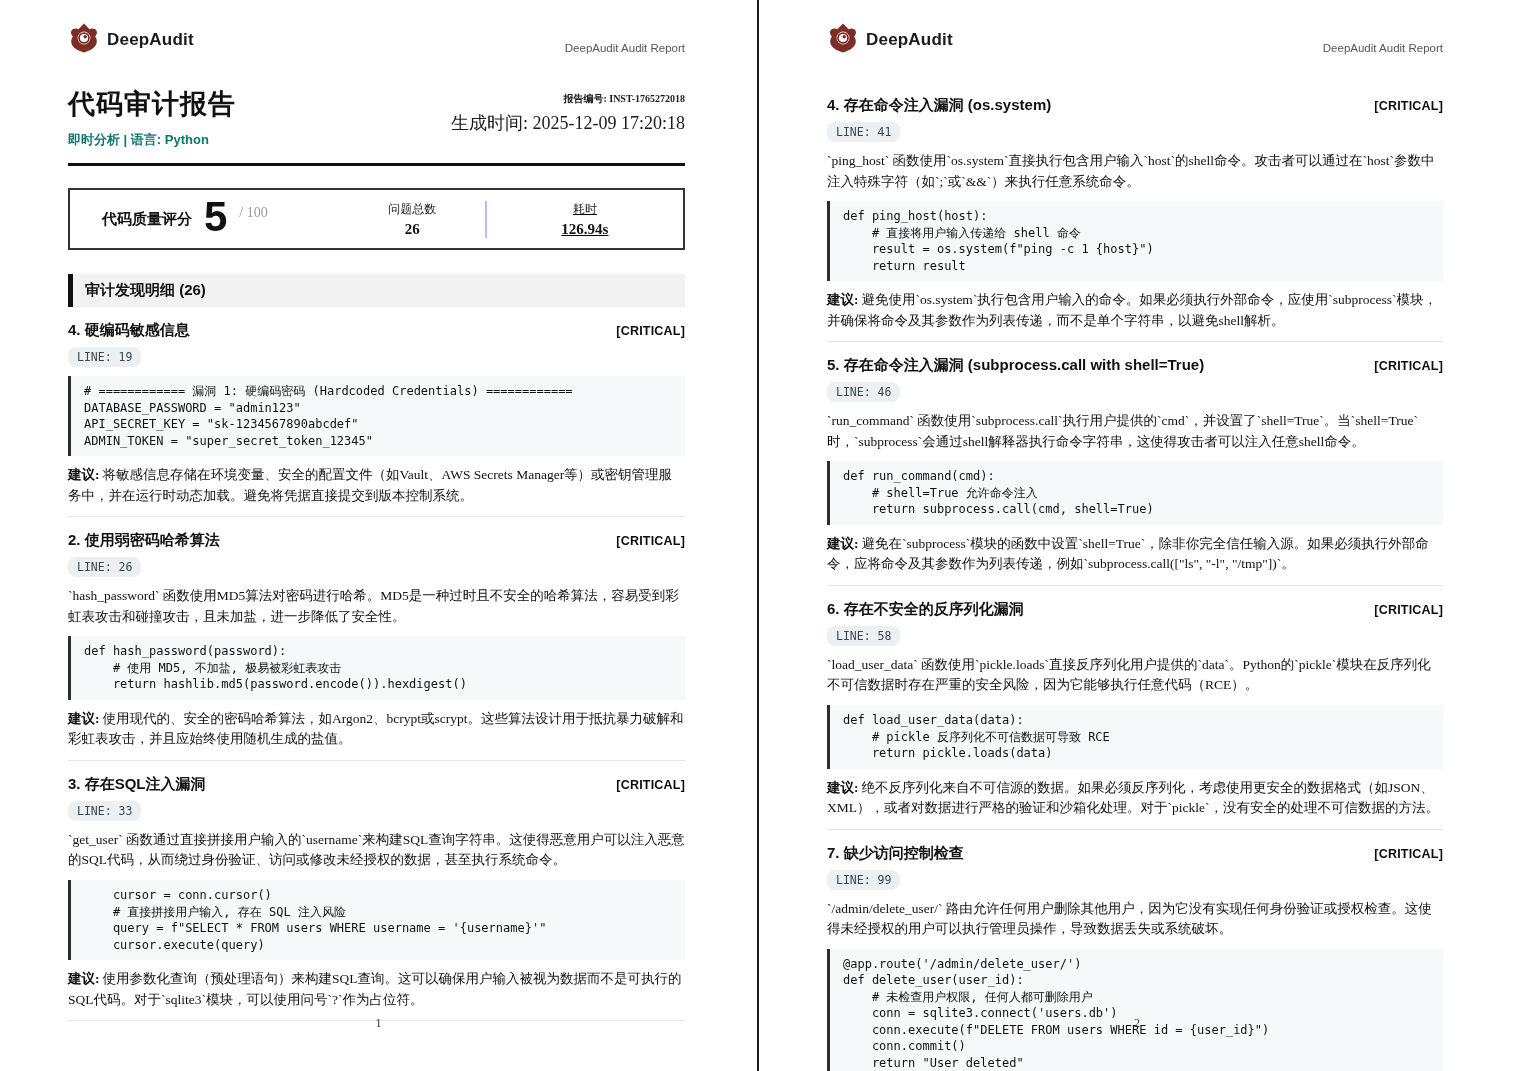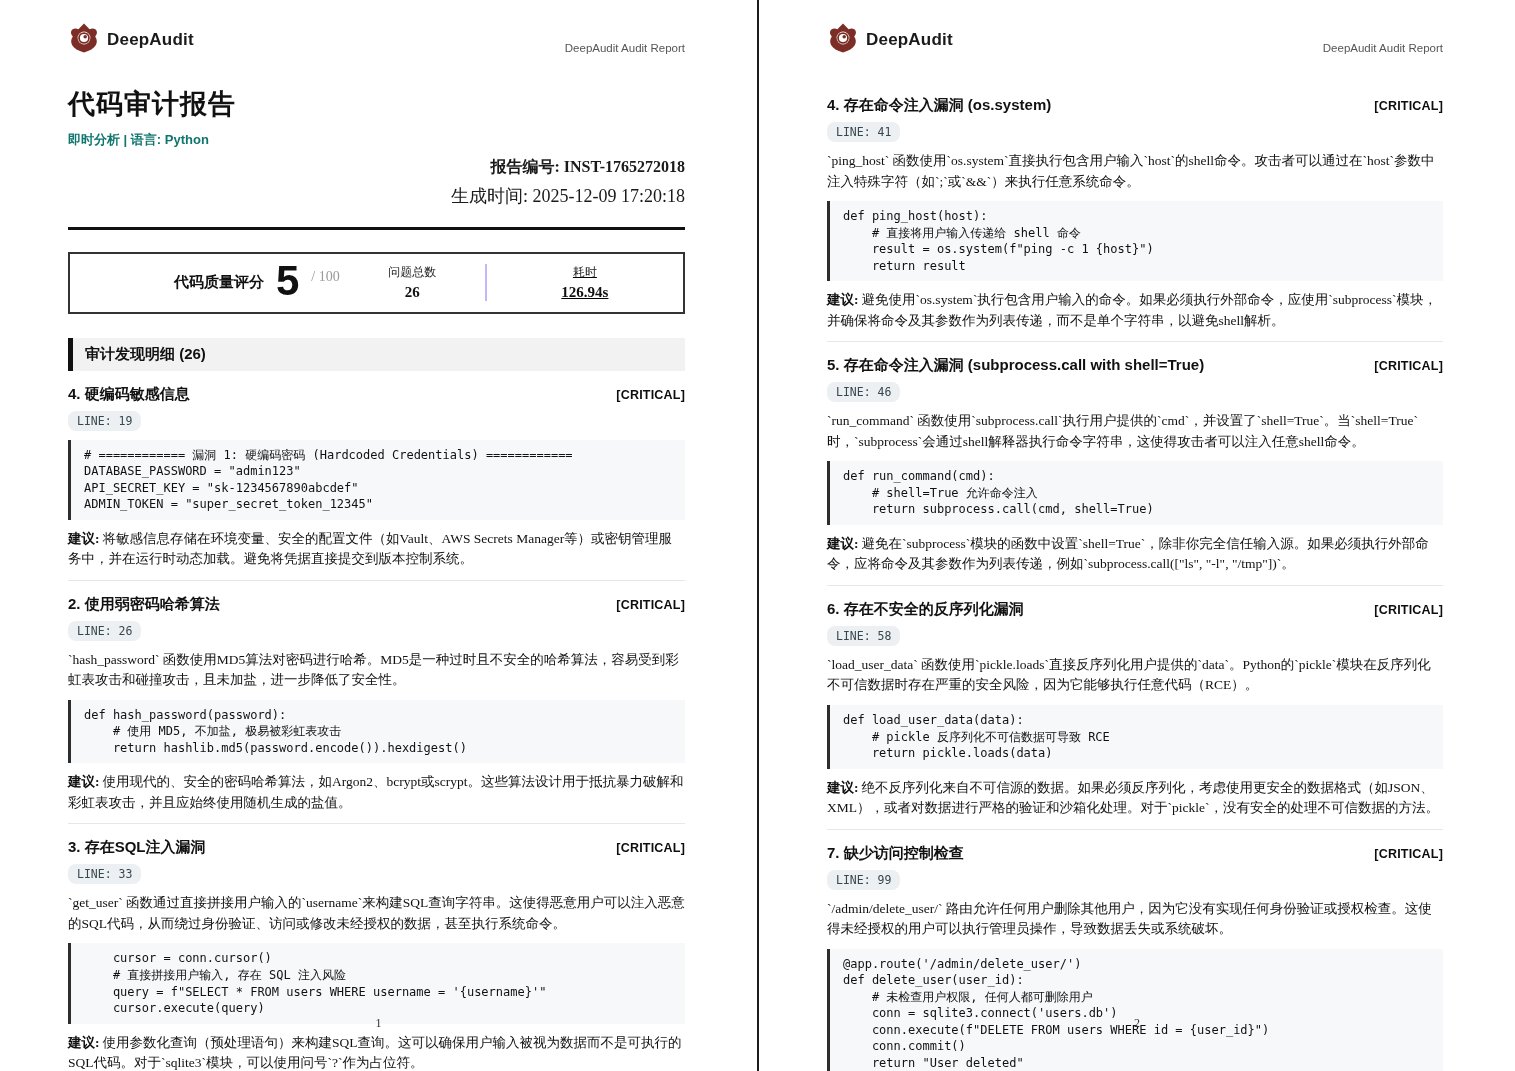--- a/index.html
+++ b/index.html
@@ -11,31 +11,31 @@
   .page-right { left:759px; width:756px; }
   .page-inner { padding:22px 72px 0 68px; }
 
   
   .hdr { display:flex; justify-content:space-between; align-items:flex-end; }
   .brand { display:flex; align-items:center; gap:7px; }
   .brand-name { font-size:17px; font-weight:bold; color:#1a1a1a; letter-spacing:.2px; }
   .hdr-right { font-size:11.5px; color:#555; padding-bottom:4px; }
 
   
-  .title-row { display:flex; justify-content:space-between; margin-top:28px;flex-direction:column; }
+  .title-row { display:flex; justify-content:space-between; margin-top:28px; }
   .doc-title { font-size:27px; font-weight:bold; color:#111; letter-spacing:1px; }
   .doc-sub { margin-top:9px; font-size:13px; font-weight:600; color:#0f766e; }
   .meta { text-align:right; font-family:"Liberation Serif","DejaVu Serif",serif; color:#1a1a1a; margin-top:4px; line-height:1.75; }
-  .meta-line1 { font-size:16px; font-weight:bold; }
+  .meta-line1 { font-size:10px; font-weight:bold; }
   .meta-line2 { font-size:18px; }
   .thick-rule { border:none; border-top:3px solid #111; margin-top:14px; }
 
   
   .scorebox { margin-top:22px; border:2px solid #333; height:62px; display:flex; align-items:center; }
-  .score-cell { width:44%; display:flex; align-items:center; padding-left:32px; gap:12px;justify-content:flex-end; }
+  .score-cell { width:44%; display:flex; align-items:center; padding-left:32px; gap:12px; }
   .score-label { font-family:"Liberation Serif","DejaVu Serif",serif; font-size:15px; font-weight:bold; color:#111; }
   .score-big { font-size:42px; font-weight:800; color:#111; line-height:1; margin-top:-4px; }
   .score-total { font-family:"Liberation Serif","DejaVu Serif",serif; font-size:14px; color:#999; margin-bottom:12px; }
   .stat { text-align:center; font-family:"Liberation Serif","DejaVu Serif",serif; }
   .stat-1 { width:24%; border-right:2px solid #c4b5fd; }
   .stat-2 { width:32%;text-decoration:underline; }
   .stat-label { font-size:12px; color:#222; }
   .stat-value { font-size:15px; font-weight:bold; color:#111; margin-top:3px; }
 
   

